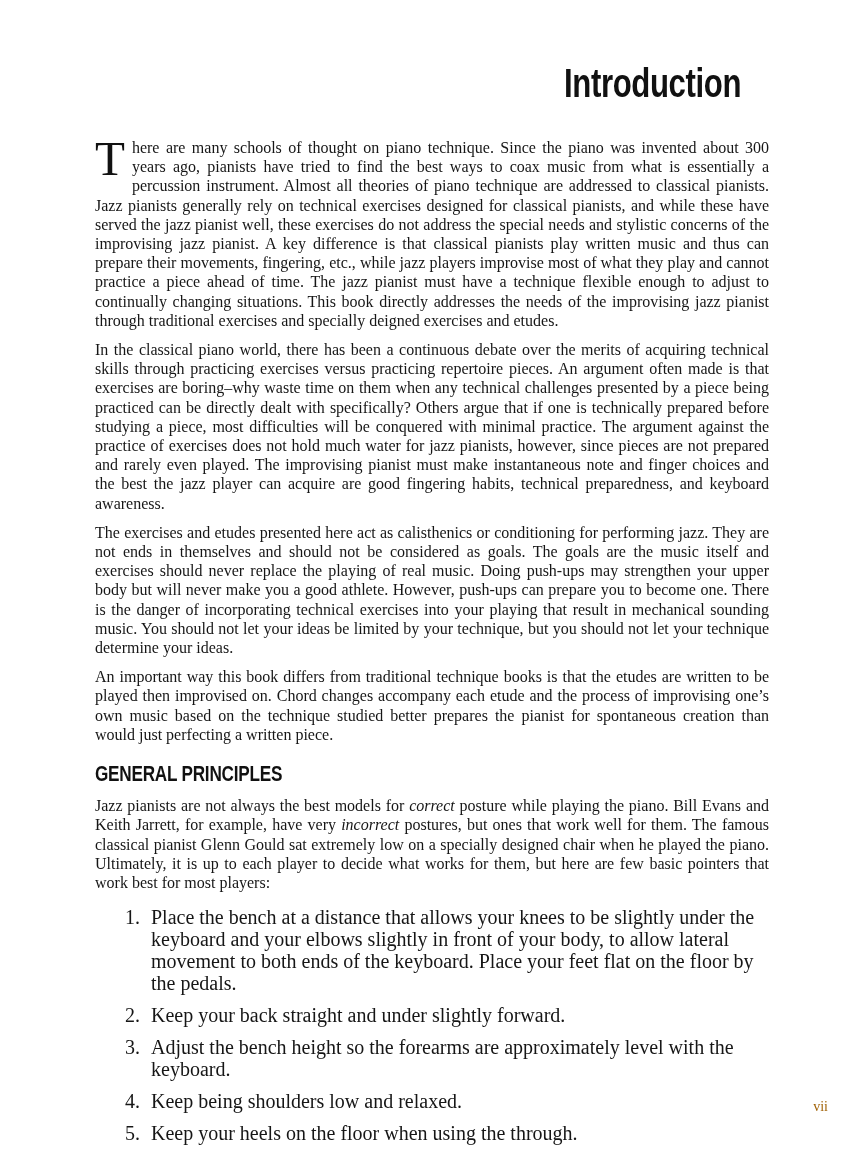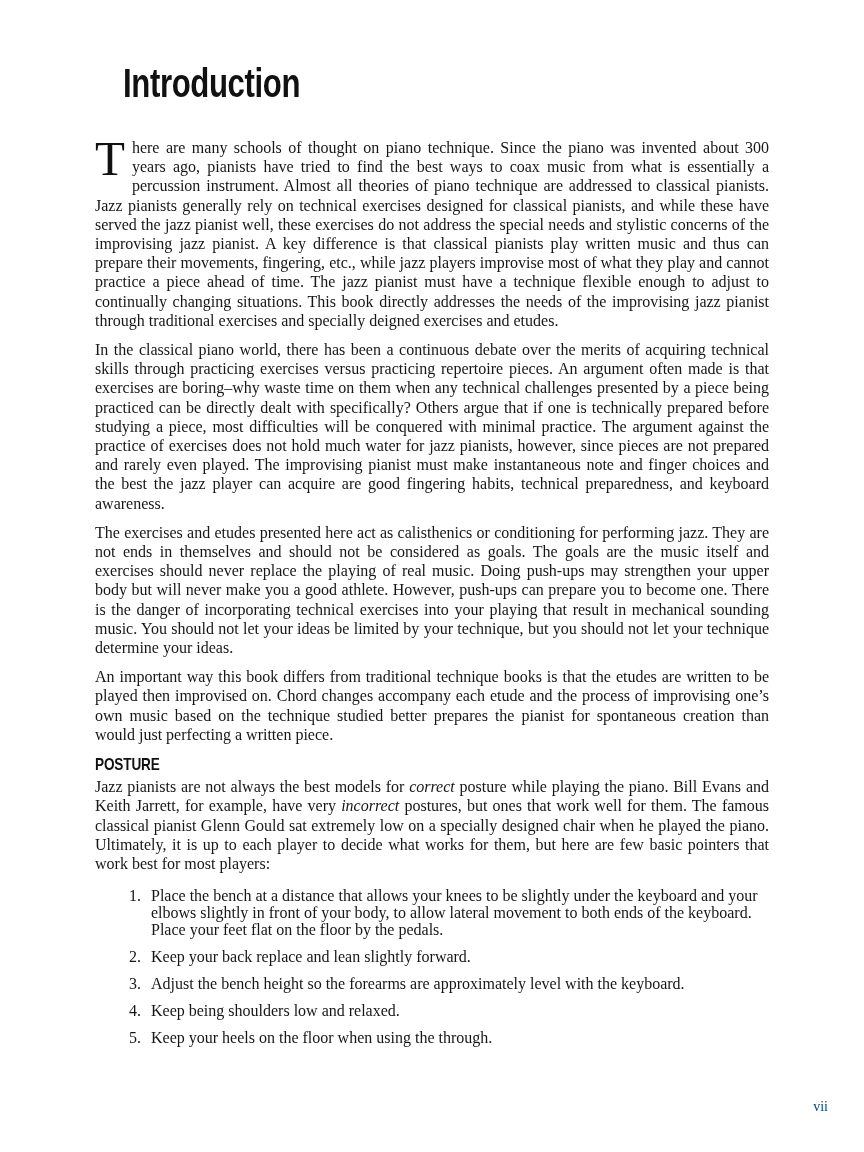--- a/index.html
+++ b/index.html
@@ -17,21 +17,21 @@
     font-family: "Liberation Serif", serif;
     overflow: hidden;
   }
   .content {
     position: absolute;
     left: 95px;
     right: 95px;
     top: 0;
   }
   .title-wrap {
-    text-align: left;
+    text-align: right;
     margin-top: 62px;
     margin-bottom: 34px;
     height: 42px;
   }
   .title {
     display: inline-block;
     font-family: "Liberation Sans", sans-serif;
     font-weight: 900;
     font-size: 41px;
     line-height: 42px;
@@ -90,63 +90,63 @@
   .posture-para {
     margin: 0;
     font-size: 16px;
     line-height: 19.2px;
     text-align: justify;
   }
   .posture-para i { font-style: italic; }
   ol.pointer-list {
     margin: 14px 0 0 0;
     padding-left: 50px;
-    font-size: 16px;
-    line-height: 17px;
+    font-size: 20px;
+    line-height: 22px;
   }
   ol.pointer-list li {
     margin-bottom: 10px;
     padding-left: 6px;
   }
   .page-number {
     position: absolute;
     right: 36px;
     bottom: 37px;
     font-size: 14px;
     font-family: "Liberation Serif", serif;
-    color: #0c4a6e;
+    color: #a16207;
   }
 </style>
 </head>
 <body>
 
 <div class="page">
   <div class="content">
 
     <div class="title-wrap">
       <span class="title">Introduction</span>
     </div>
 
     <div>
         <p class="body-para"><span class="dropcap">T</span><span>here are many schools of thought on piano technique. Since the piano was invented about 300 years ago, pianists have tried to find the best ways to coax music from what is essentially a percussion instrument. Almost all theories of piano technique are addressed to classical pianists. Jazz pianists generally rely on technical exercises designed for classical pianists, and while these have served the jazz pianist well, these exercises do not address the special needs and stylistic concerns of the improvising jazz pianist. A key difference is that classical pianists play written music and thus can prepare their movements, fingering, etc., while jazz players improvise most of what they play and cannot practice a piece ahead of time. The jazz pianist must have a technique flexible enough to adjust to continually changing situations. This book directly addresses the needs of the improvising jazz pianist through traditional exercises and specially deigned exercises and etudes.</span></p>
         <p class="body-para"><span>In the classical piano world, there has been a continuous debate over the merits of acquiring technical skills through practicing exercises versus practicing repertoire pieces. An argument often made is that exercises are boring–why waste time on them when any technical challenges presented by a piece being practiced can be directly dealt with specifically? Others argue that if one is technically prepared before studying a piece, most difficulties will be conquered with minimal practice. The argument against the practice of exercises does not hold much water for jazz pianists, however, since pieces are not prepared and rarely even played. The improvising pianist must make instantaneous note and finger choices and the best the jazz player can acquire are good fingering habits, technical preparedness, and keyboard awareness.</span></p>
         <p class="body-para"><span>The exercises and etudes presented here act as calisthenics or conditioning for performing jazz. They are not ends in themselves and should not be considered as goals. The goals are the music itself and exercises should never replace the playing of real music. Doing push-ups may strengthen your upper body but will never make you a good athlete. However, push-ups can prepare you to become one. There is the danger of incorporating technical exercises into your playing that result in mechanical sounding music. </span><b>You should not let your ideas be limited by your technique, but you should not let your technique determine your ideas.</b></p>
         <p class="body-para"><span>An important way this book differs from traditional technique books is that the etudes are written to be played then improvised on. Chord changes accompany each etude and the process of improvising one’s own music based on the technique studied better prepares the pianist for spontaneous creation than would just perfecting a written piece.</span></p>
       </div>
 
+    <div class="section-heading-wrap">
+      <span class="section-heading">GENERAL PRINCIPLES</span>
+    </div>
 
-    <div class="sub-heading-wrap">
-      <span class="sub-heading">POSTURE</span>
-    </div>
 
     <p class="posture-para"><span>Jazz pianists are not always the best models for </span><i>correct</i><span> posture while playing the piano. Bill Evans and Keith Jarrett, for example, have very </span><i>incorrect</i><span> postures, but ones that work well for them. The famous classical pianist Glenn Gould sat extremely low on a specially designed chair when he played the piano. Ultimately, it is up to each player to decide what works for them, but here are few basic pointers that work best for most players:</span></p>
 
     <ol class="pointer-list">
         <li>Place the bench at a distance that allows your knees to be slightly under the keyboard and your elbows slightly in front of your body, to allow lateral movement to both ends of the keyboard. Place your feet flat on the floor by the pedals.</li>
-        <li>Keep your back replace and lean slightly forward.</li>
+        <li>Keep your back straight and under slightly forward.</li>
         <li>Adjust the bench height so the forearms are approximately level with the keyboard.</li>
         <li>Keep being shoulders low and relaxed.</li>
         <li>Keep your heels on the floor when using the through.</li>
       </ol>
 
   </div>
 
   <div class="page-number">vii</div>
 </div>
 

